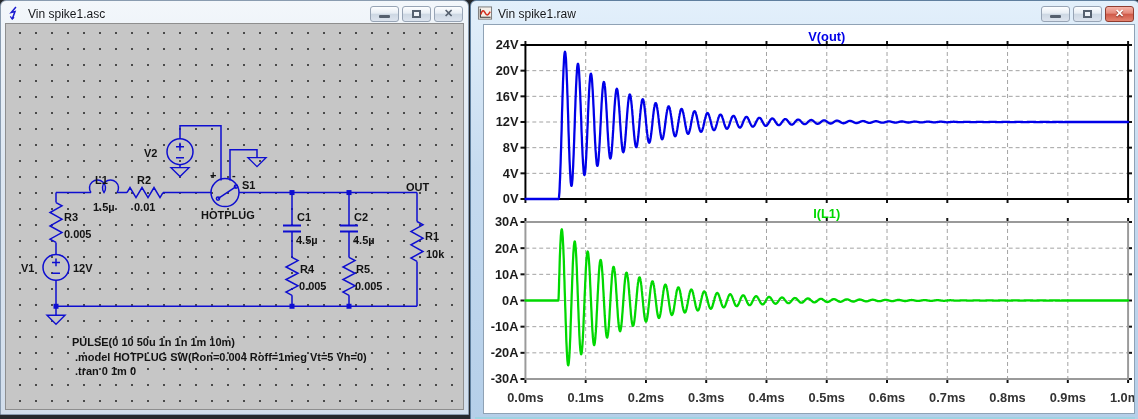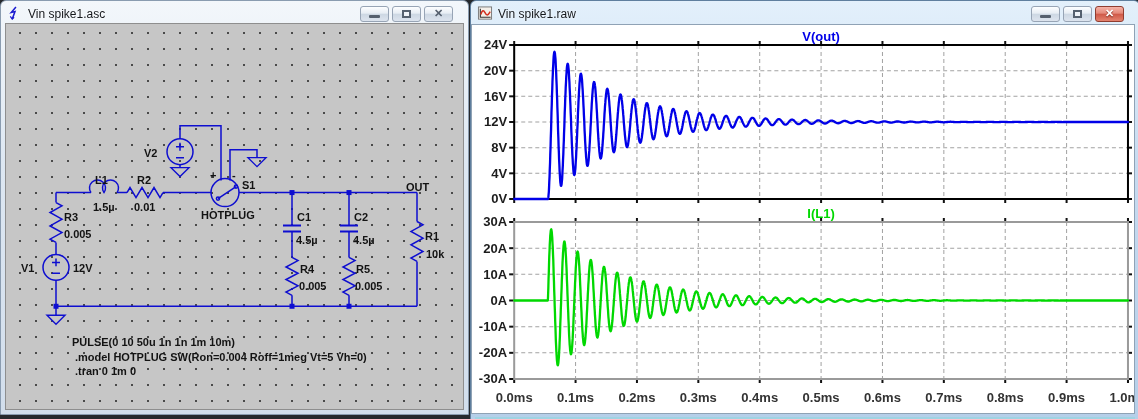--- a/index.html
+++ b/index.html
@@ -5,21 +5,21 @@
   html,body{margin:0;padding:0;}
   body{width:1138px;height:419px;position:relative;overflow:hidden;background:#26292d;
        font-family:"Liberation Sans",sans-serif;}
   .win{position:absolute;border-radius:6px 6px 0 0;}
   
   .win-left{left:0;top:0;width:467px;height:413px;border:1px solid #8a9cb0;
     background:linear-gradient(#f3f7fb,#dde7f2 40%,#d2deec);}
   
   .win-right{left:470px;top:0;width:668px;height:419px;border:1px solid #5f7f9e;
     background:linear-gradient(#e3f0fb,#c6dbf0 40%,#b5cfe9);}
-  .titlebar{height:21px;display:flex;align-items:center;gap:5px;padding:2px 15px 0 6px;
+  .titlebar{height:21px;display:flex;align-items:center;gap:5px;padding:2px 5px 0 6px;
     font-size:12px;color:#15181c;}
   .titlebar .title{white-space:nowrap;text-shadow:0 0 3px #fff;}
   .btns{margin-left:auto;display:flex;gap:3px;}
   .btn{width:29px;height:16px;border:1px solid #97a4b5;border-radius:3px;
     background:linear-gradient(#fdfeff,#e7edf4 45%,#ccd7e3 50%,#dde4ee);
     display:flex;align-items:center;justify-content:center;box-sizing:border-box;}
   .btn-close-active{background:linear-gradient(#f6b3a7,#e4897a 45%,#ce5847 50%,#e4836f);
     border-color:#903d30;}
   .g-min{width:11px;height:3px;background:#55606e;margin-top:6px;border-radius:1px;}
   .g-max{width:9px;height:8px;border:2px solid #55606e;box-sizing:border-box;background:#eef2f7;}
@@ -27,21 +27,21 @@
   .g-x-red{color:#fff;text-shadow:0 1px 1px #7c2417;}
   
   .canvas{position:absolute;left:4px;right:4px;top:22px;bottom:4px;background:#c6c6c6;
     border:1px solid #8e8e8e;
     background-image:radial-gradient(circle,#4a4a4a 0.9px,transparent 1.1px);
     background-size:16px 16px;background-position:6px 1px;}
   .canvas svg{position:absolute;left:0;top:0;width:100%;height:100%;}
   .lbl{font-family:"Liberation Sans",sans-serif;font-size:11px;font-weight:bold;fill:#131313;}
   .dir{font-family:"Liberation Sans",sans-serif;font-size:11px;font-weight:bold;fill:#131313;}
   
-  .plot-wrap{position:absolute;left:0;right:4px;top:23px;height:388px;background:#fff;
+  .plot-wrap{position:absolute;left:12px;right:4px;top:23px;height:388px;background:#fff;
     border:1px solid #8fa2b5;}
   .plot-wrap svg{position:absolute;left:0;top:0;width:100%;height:100%;}
   .win-right .bottom-glass{position:absolute;left:4px;right:4px;bottom:1px;height:2px;background:#9fd3e2;}
   
   .ticon{width:16px;height:15px;flex:0 0 auto;}
 </style>
 </head>
 <body>
 
 <div class="win win-left">

